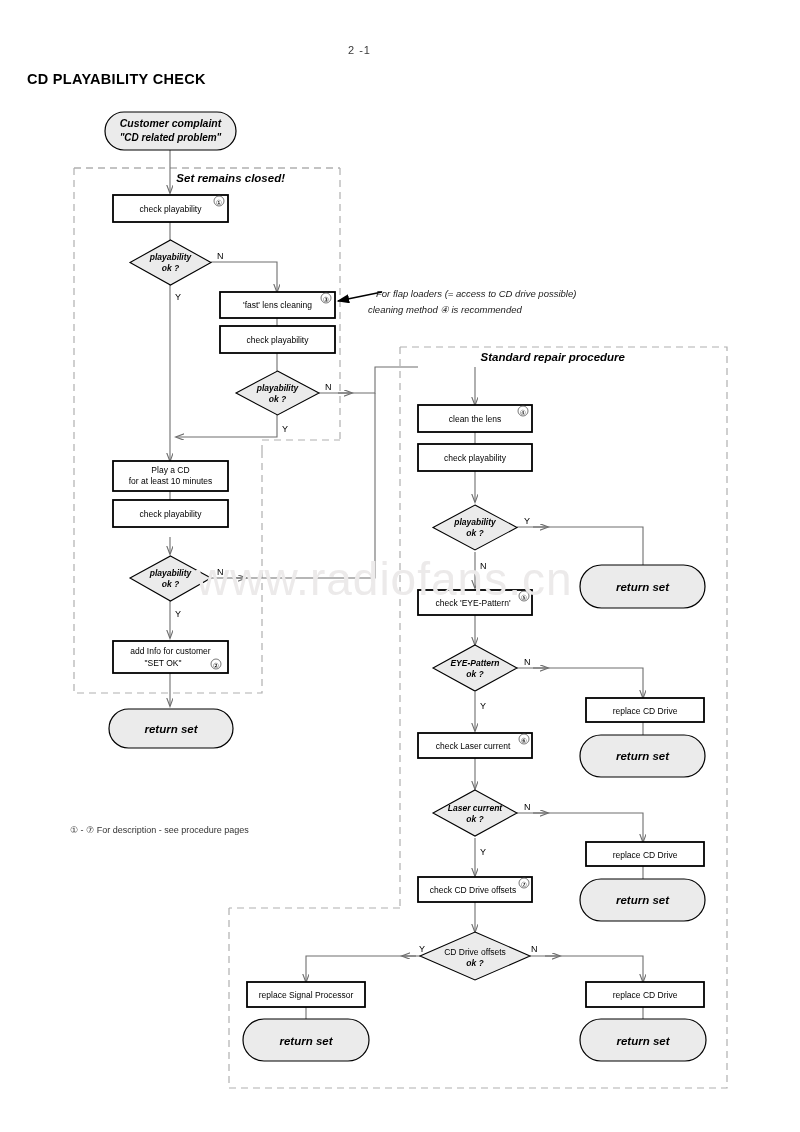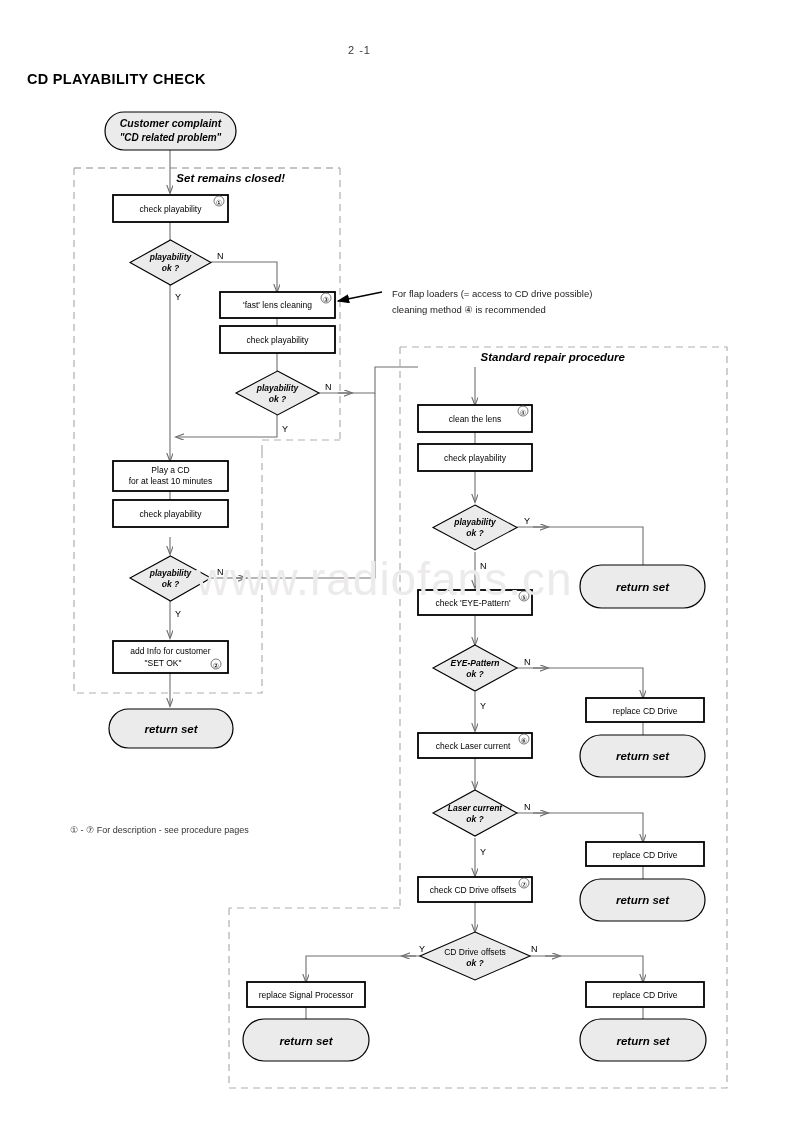--- a/index.html
+++ b/index.html
@@ -18,22 +18,22 @@
 </head>
 <body>
 
 <div id="sheet">
 
   <div class="pageno">2  -1</div>
   <div class="title">CD PLAYABILITY CHECK</div>
 
   <div class="wm">www.radiofans.cn</div>
 
-  <div class="note" style="left:392px;top:286px;">For flap loaders (= access to CD drive possible)</div>
-  <div class="note" style="left:392px;top:302px;">cleaning method ④ is recommended</div>
+  <div class="note" style="left:376px;top:286px;font-style:italic;">For flap loaders (= access to CD drive possible)</div>
+  <div class="note" style="left:368px;top:302px;font-style:italic;">cleaning method ④ is recommended</div>
 
   <div class="foot">① - ⑦ For description - see procedure pages</div>
 
   <svg width="800" height="1132" viewBox="0 0 800 1132">
     <defs>
       <marker id="ah" markerWidth="9" markerHeight="9" refX="7.5" refY="3" orient="auto" markerUnits="strokeWidth">
         <path d="M0,0 L8,3 L0,6" fill="none" stroke="#6e6e6e" stroke-width="1"></path>
       </marker>
       <marker id="ahb" markerWidth="10" markerHeight="10" refX="8" refY="3.2" orient="auto" markerUnits="strokeWidth">
         <path d="M0,0 L9,3.2 L0,6.4 Z" fill="#000"></path>

